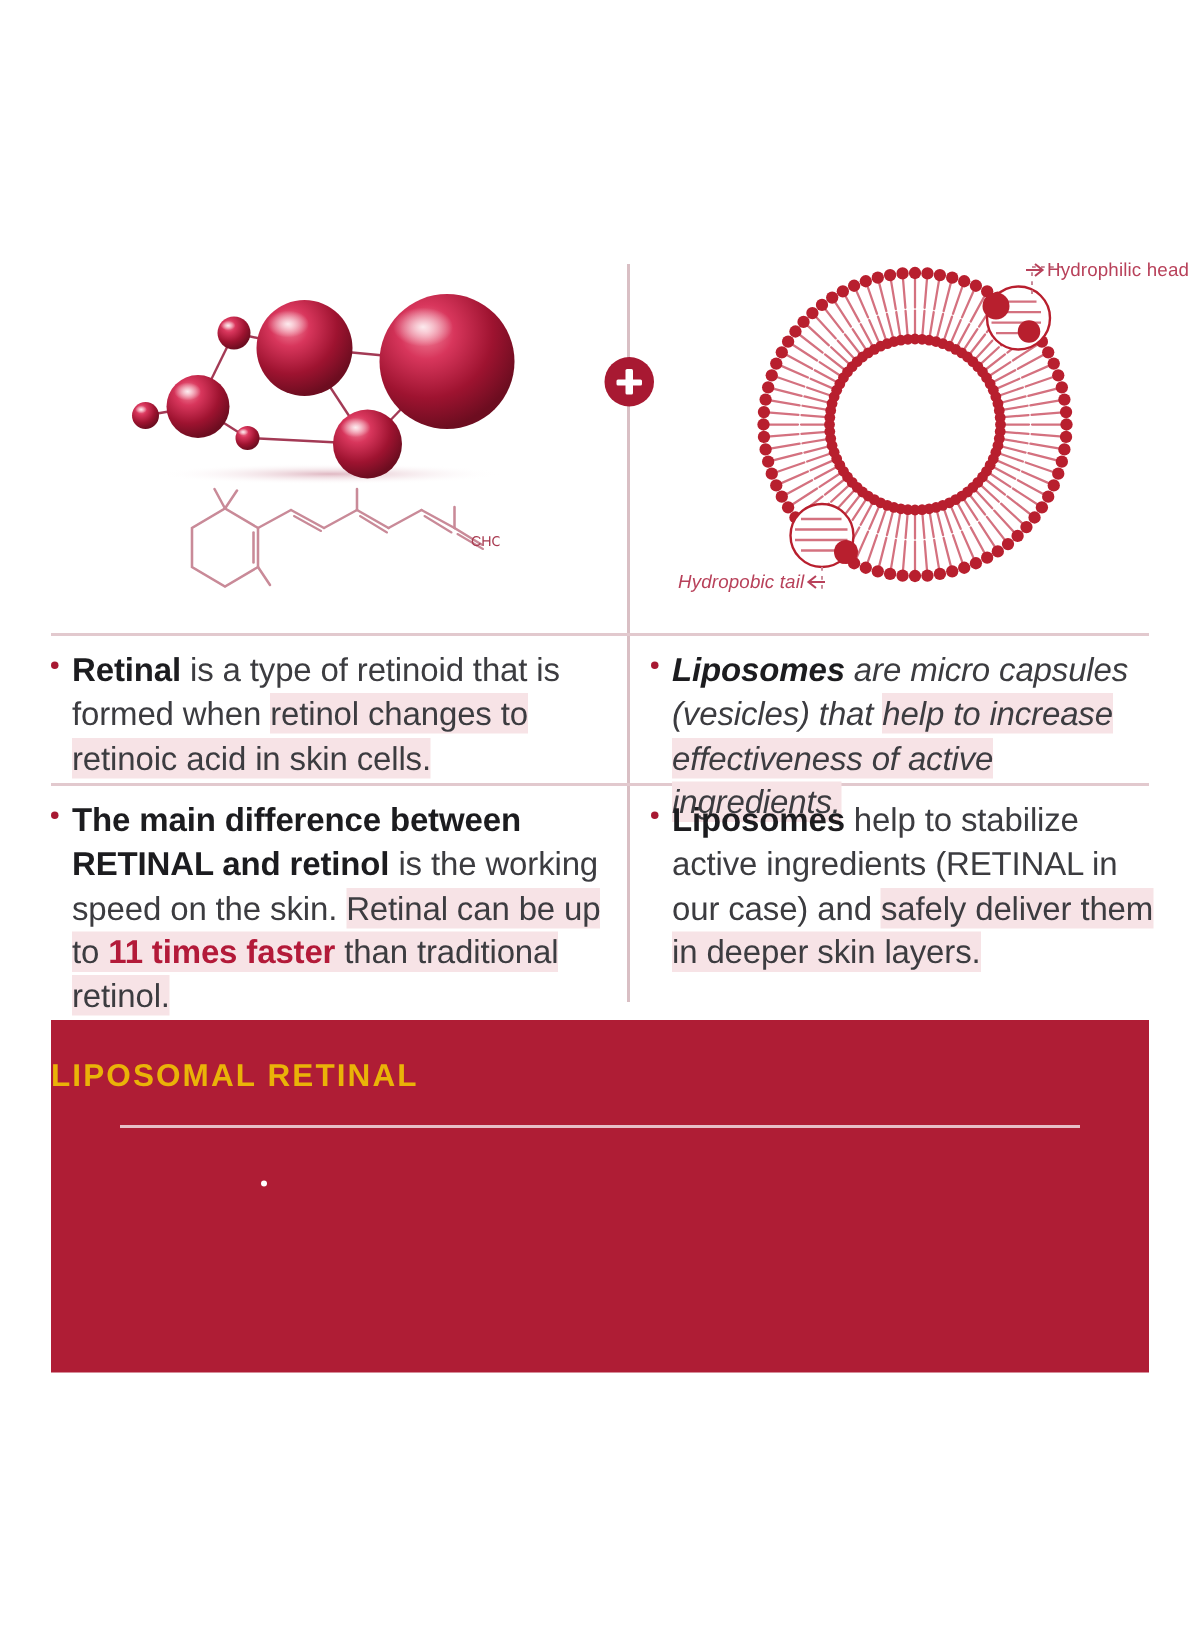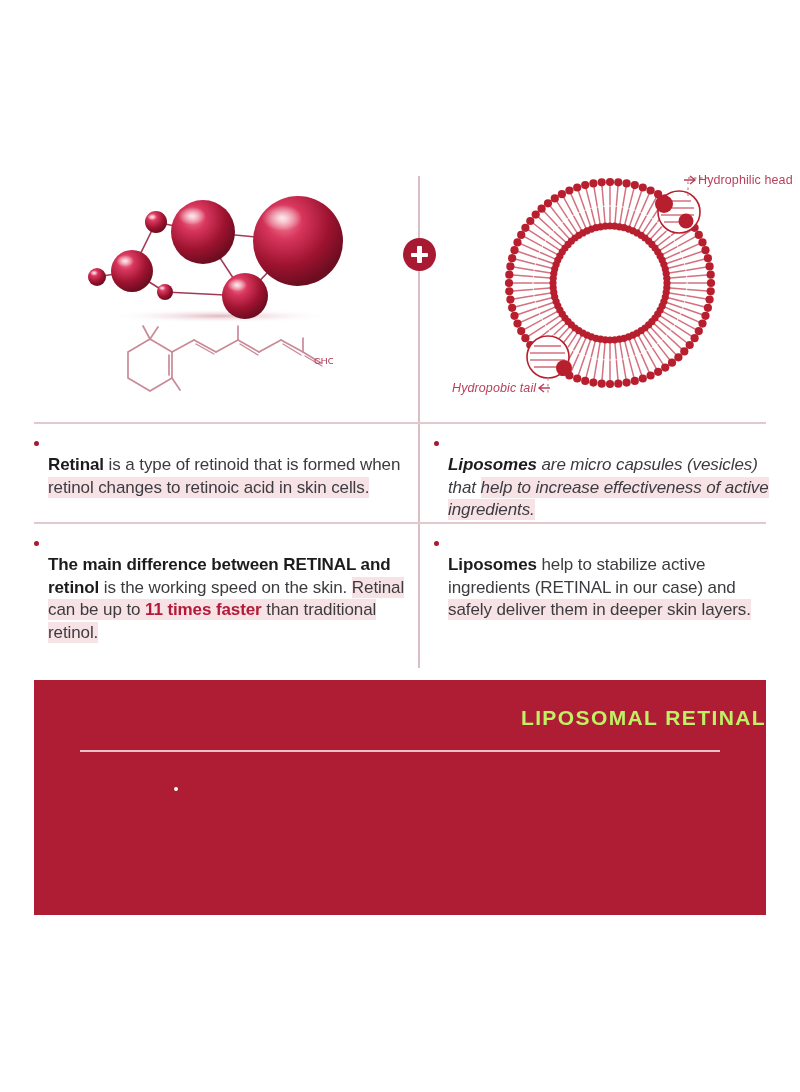--- a/index.html
+++ b/index.html
@@ -137,25 +137,24 @@
   .bullet-dot {
     flex: 0 0 auto;
     width: 5px;
     height: 5px;
     border-radius: 50%;
     background: #a81932;
     margin-top: 9px;
     margin-right: 9px;
   }
   .bullet-text {
-    font-size: 17px;
+    font-size: 22px;
     line-height: 1.33;
     color: #3c3c40;
     letter-spacing: -.1px;
-    margin-top: 22px;
   }
   .bullet-text b {
     font-weight: bold;
     color: #1c1c1f;
   }
   .hl {
     background: #f7e3e6;
     box-decoration-break: clone;
     -webkit-box-decoration-break: clone;
     padding: 1px 0;
@@ -171,22 +170,22 @@
     left: 34px;
     top: 680px;
     width: 732px;
     height: 235px;
     background: #af1d35;
     box-sizing: border-box;
   }
   #summary-title {
     margin: 0;
     padding-top: 26px;
-    text-align: right;
-    color: #bef264;
+    text-align: left;
+    color: #eab308;
     font-size: 21px;
     font-weight: bold;
     letter-spacing: 1.4px;
   }
   #summary-rule {
     width: 640px;
     height: 2px;
     background: #e7bfc7;
     margin: 20px auto 0 auto;
   }

